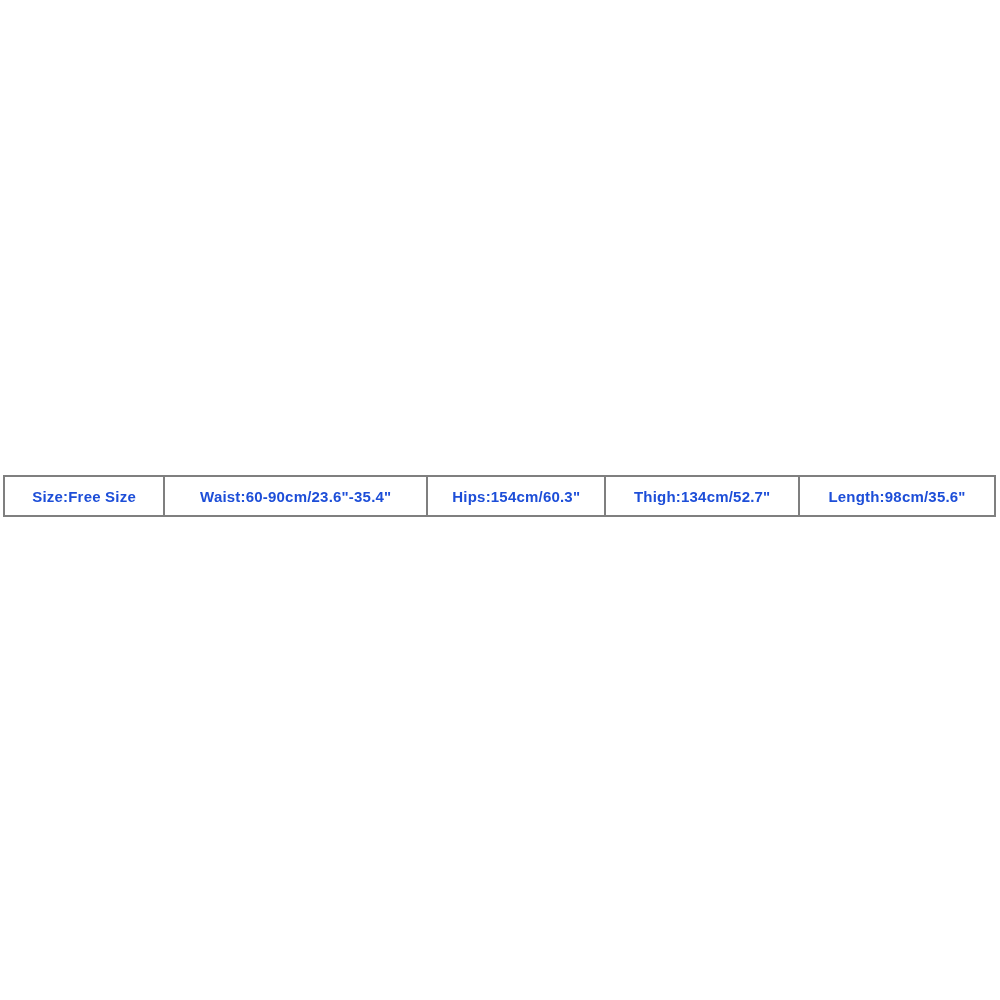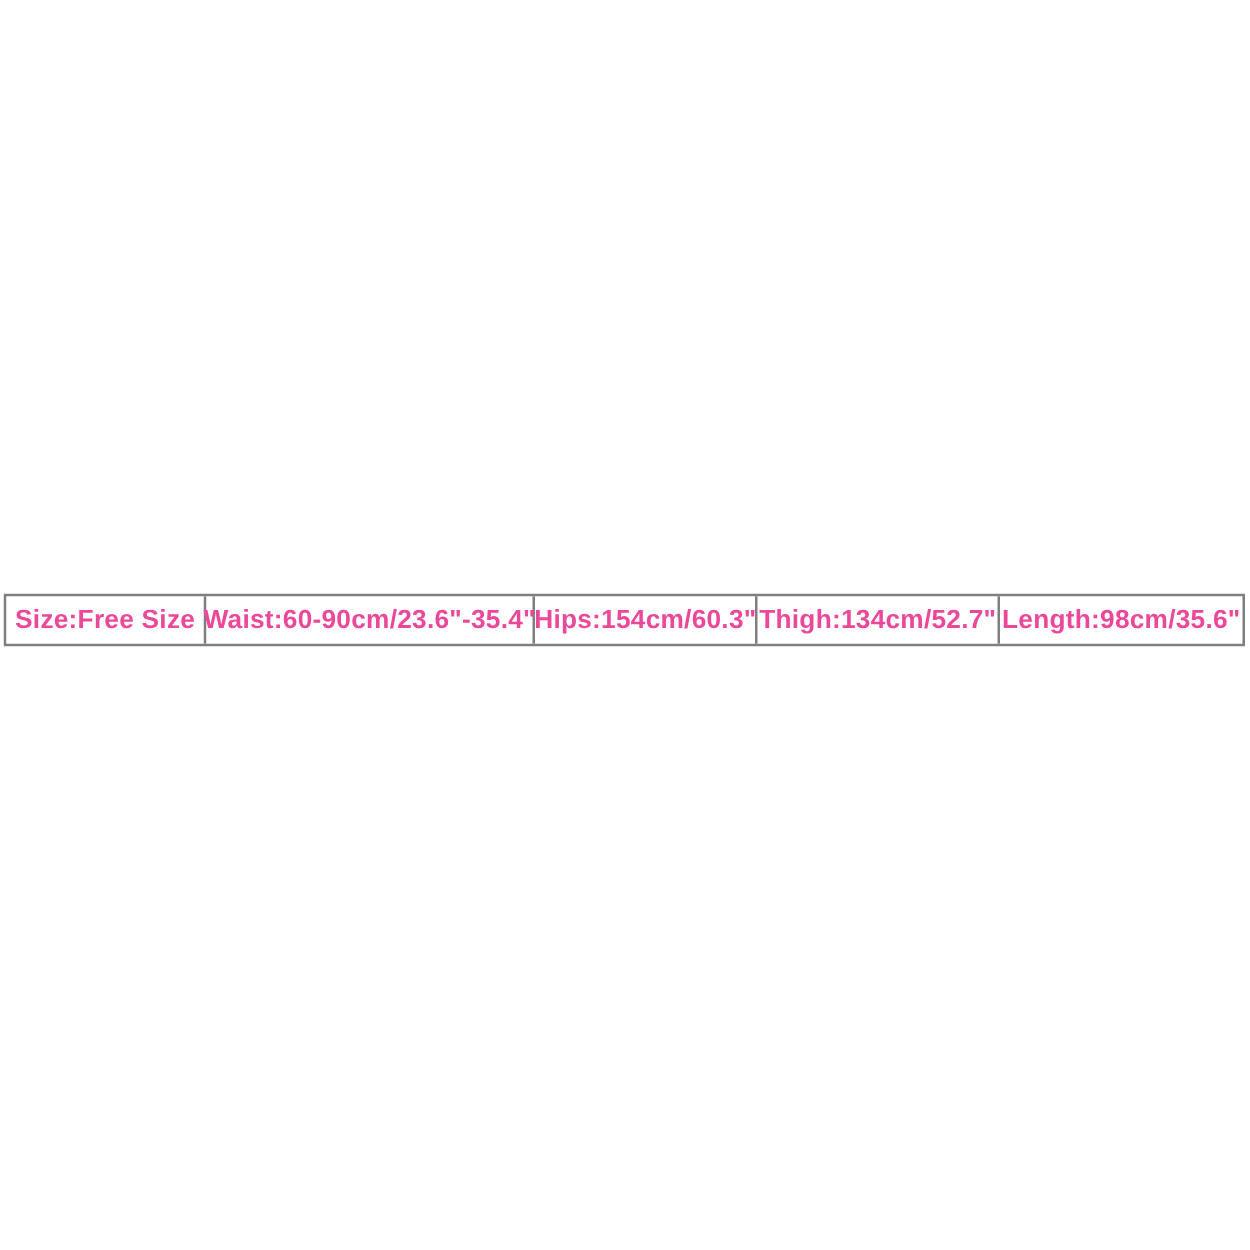--- a/index.html
+++ b/index.html
@@ -25,22 +25,22 @@
     border: 2px solid #7f7f7f;
     background: #ffffff;
   }
   .size-cell {
     display: flex;
     align-items: center;
     justify-content: center;
     box-sizing: border-box;
     border-right: 2px solid #7f7f7f;
     font-weight: bold;
-    font-size: 21px;
-    color: #ec4899;
+    font-size: 15px;
+    color: #1d4ed8;
     white-space: nowrap;
     letter-spacing: 0.2px;
   }
   .size-cell:last-child {
     border-right: none;
   }
   .cell-size   { width: 16.2%; }
   .cell-waist  { width: 26.6%; }
   .cell-hips   { width: 18.0%; }
   .cell-thigh  { width: 19.6%; }

